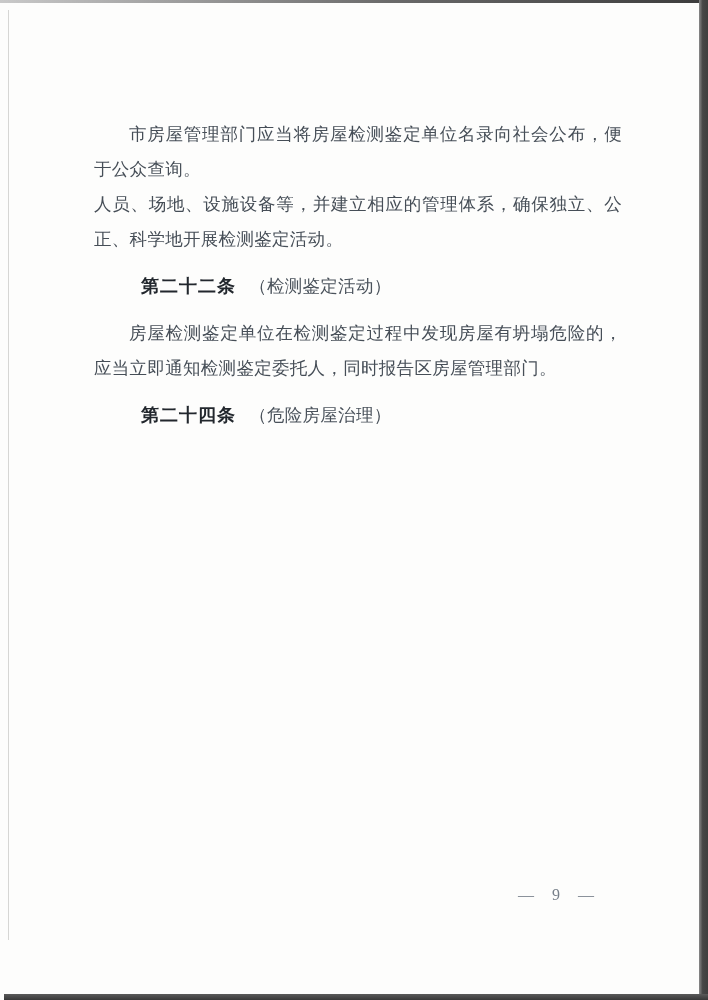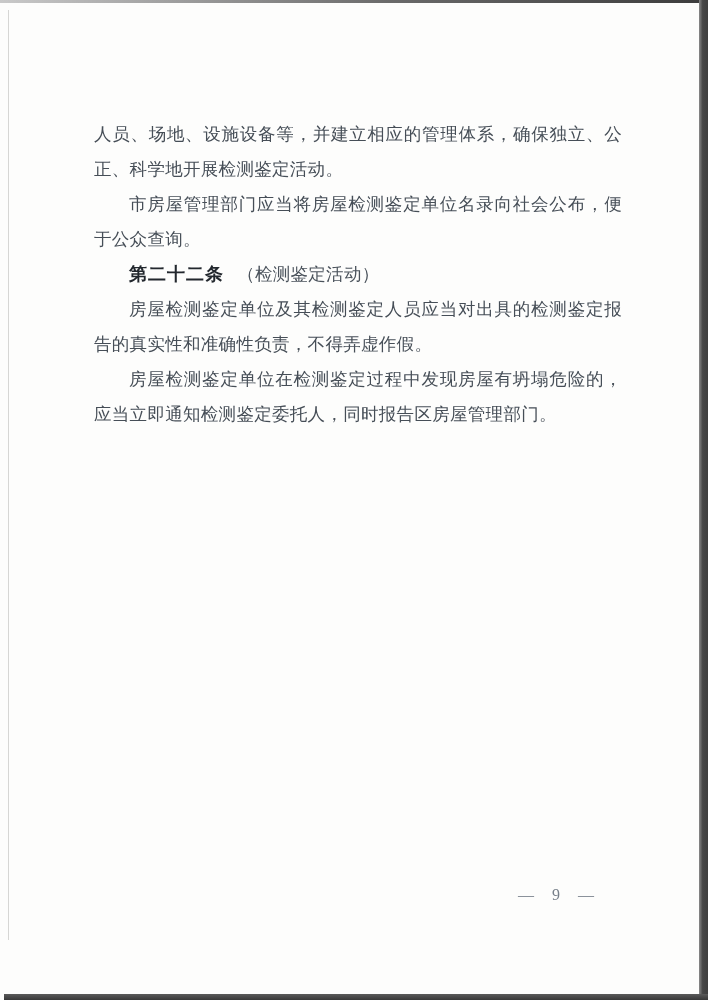--- a/index.html
+++ b/index.html
@@ -56,21 +56,21 @@
     color: #464e57;
     text-align: justify;
   }
   .doc p.para {
     margin: 0;
   }
   .doc p.para.indent {
     text-indent: 2em;
   }
   .article-heading {
-    margin: 0;
+    margin: 12px;
     text-indent: 2em;
     line-height: 35px;
     white-space: nowrap;
   }
   .article-number {
     font-weight: bold;
     color: #22272d;
     font-family: "Liberation Sans", "DejaVu Sans", sans-serif;
     font-size: 18px;
     letter-spacing: 1px;
@@ -88,25 +88,25 @@
     letter-spacing: 2px;
     word-spacing: 10px;
   }
 </style>
 </head>
 <body>
 
 <div class="sheet">
 
   <div class="doc">
+      <p class="para indent">市房屋管理部门应当将房屋检测鉴定单位名录向社会公布，便于公众查询。</p>
       <p class="para">人员、场地、设施设备等，并建立相应的管理体系，确保独立、公正、科学地开展检测鉴定活动。</p>
-      <p class="para indent">市房屋管理部门应当将房屋检测鉴定单位名录向社会公布，便于公众查询。</p>
       <div class="article-heading"><span class="article-number">第二十二条</span><span class="article-title">（检测鉴定活动）</span></div>
-      <p class="para indent">房屋检测鉴定单位及其检测鉴定人员应当对出具的检测鉴定报告的真实性和准确性负责，不得弄虚作假。</p>
       <p class="para indent">房屋检测鉴定单位在检测鉴定过程中发现房屋有坍塌危险的，应当立即通知检测鉴定委托人，同时报告区房屋管理部门。</p>
+      <div class="article-heading"><span class="article-number">第二十四条</span><span class="article-title">（危险房屋治理）</span></div>
     </div>
 
   <div class="page-footer">— 9 —</div>
 
   <div class="edge-top"></div>
   <div class="edge-right"></div>
   <div class="edge-bottom"></div>
   <div class="edge-left-line"></div>
 
 </div>

